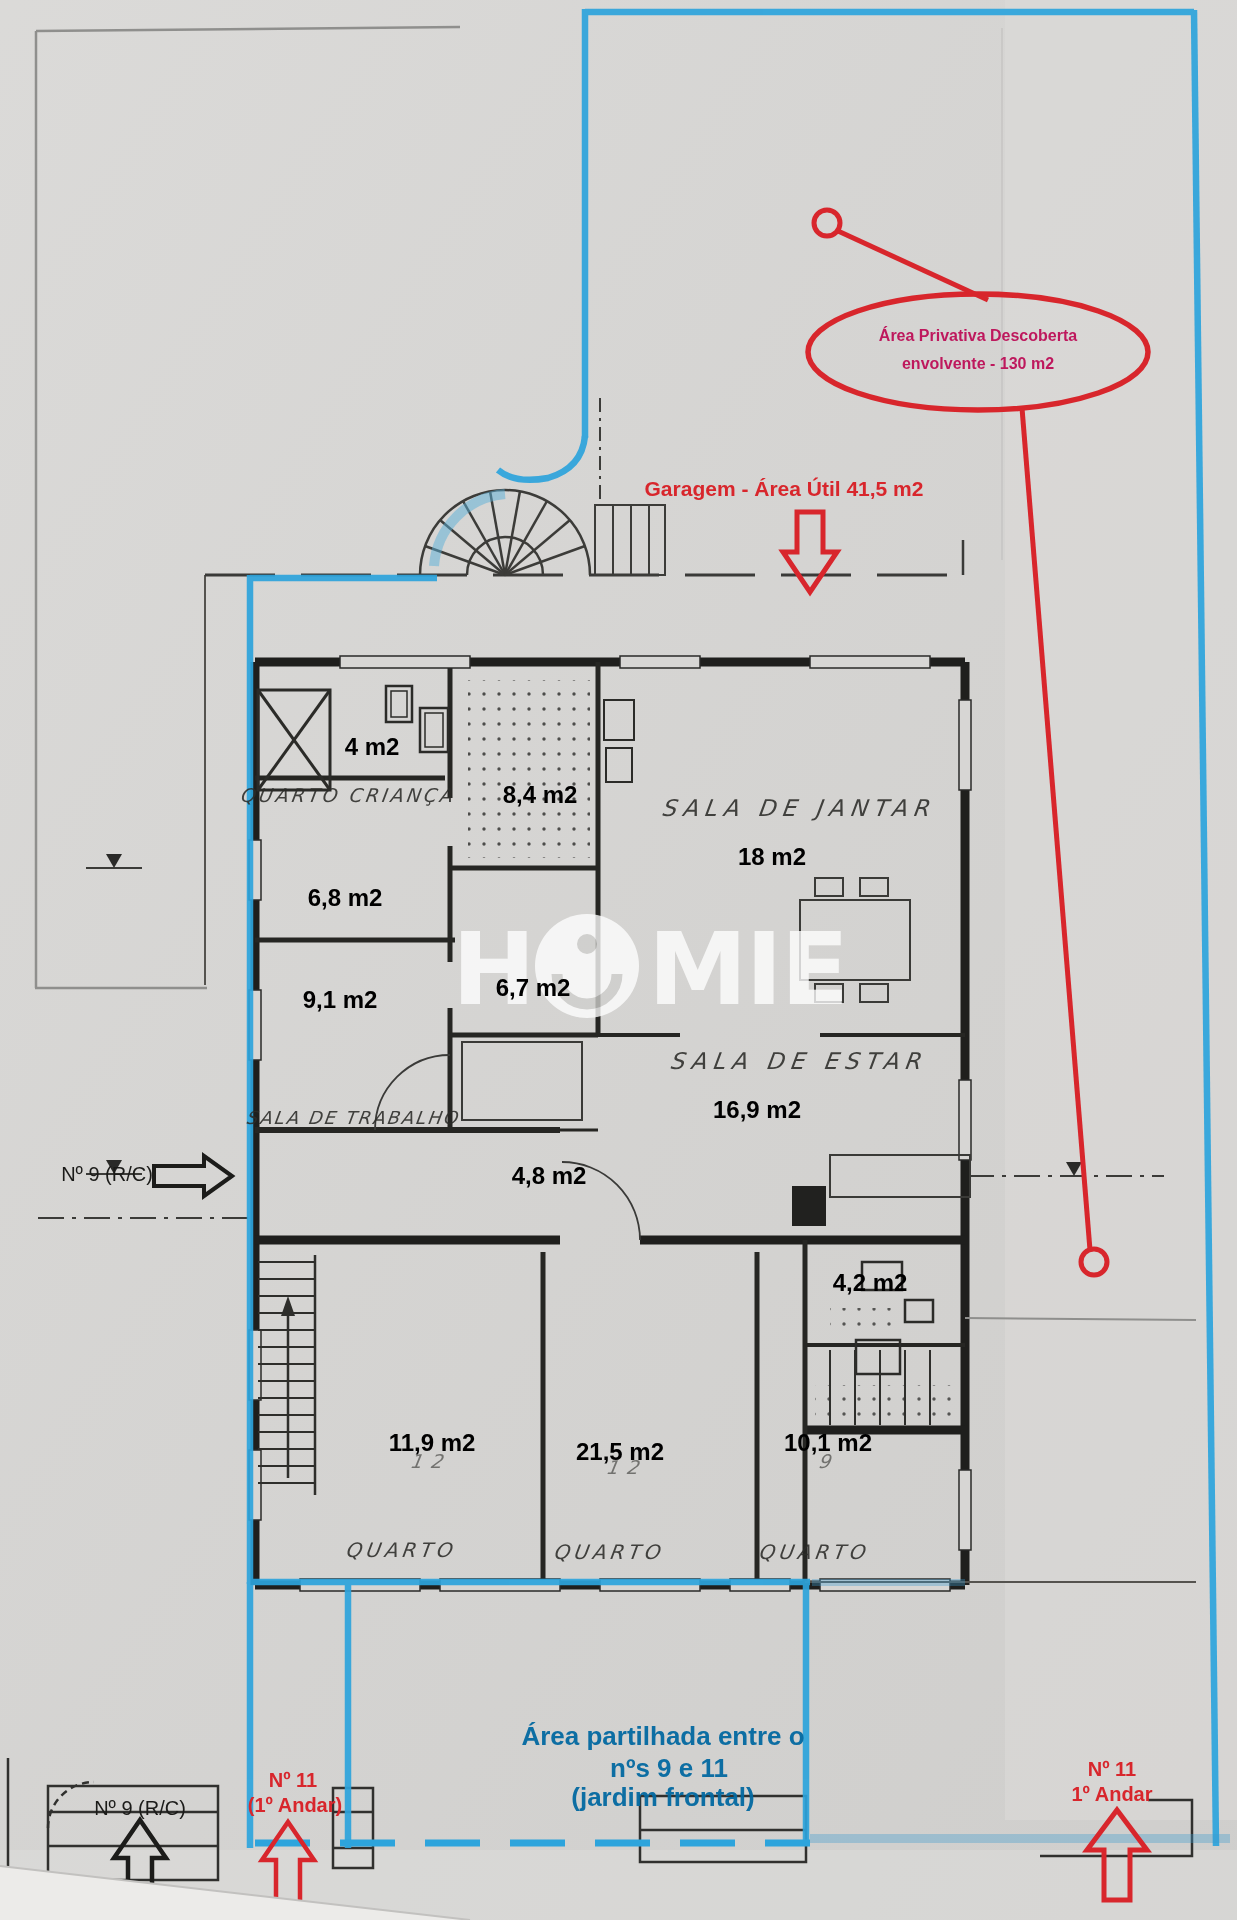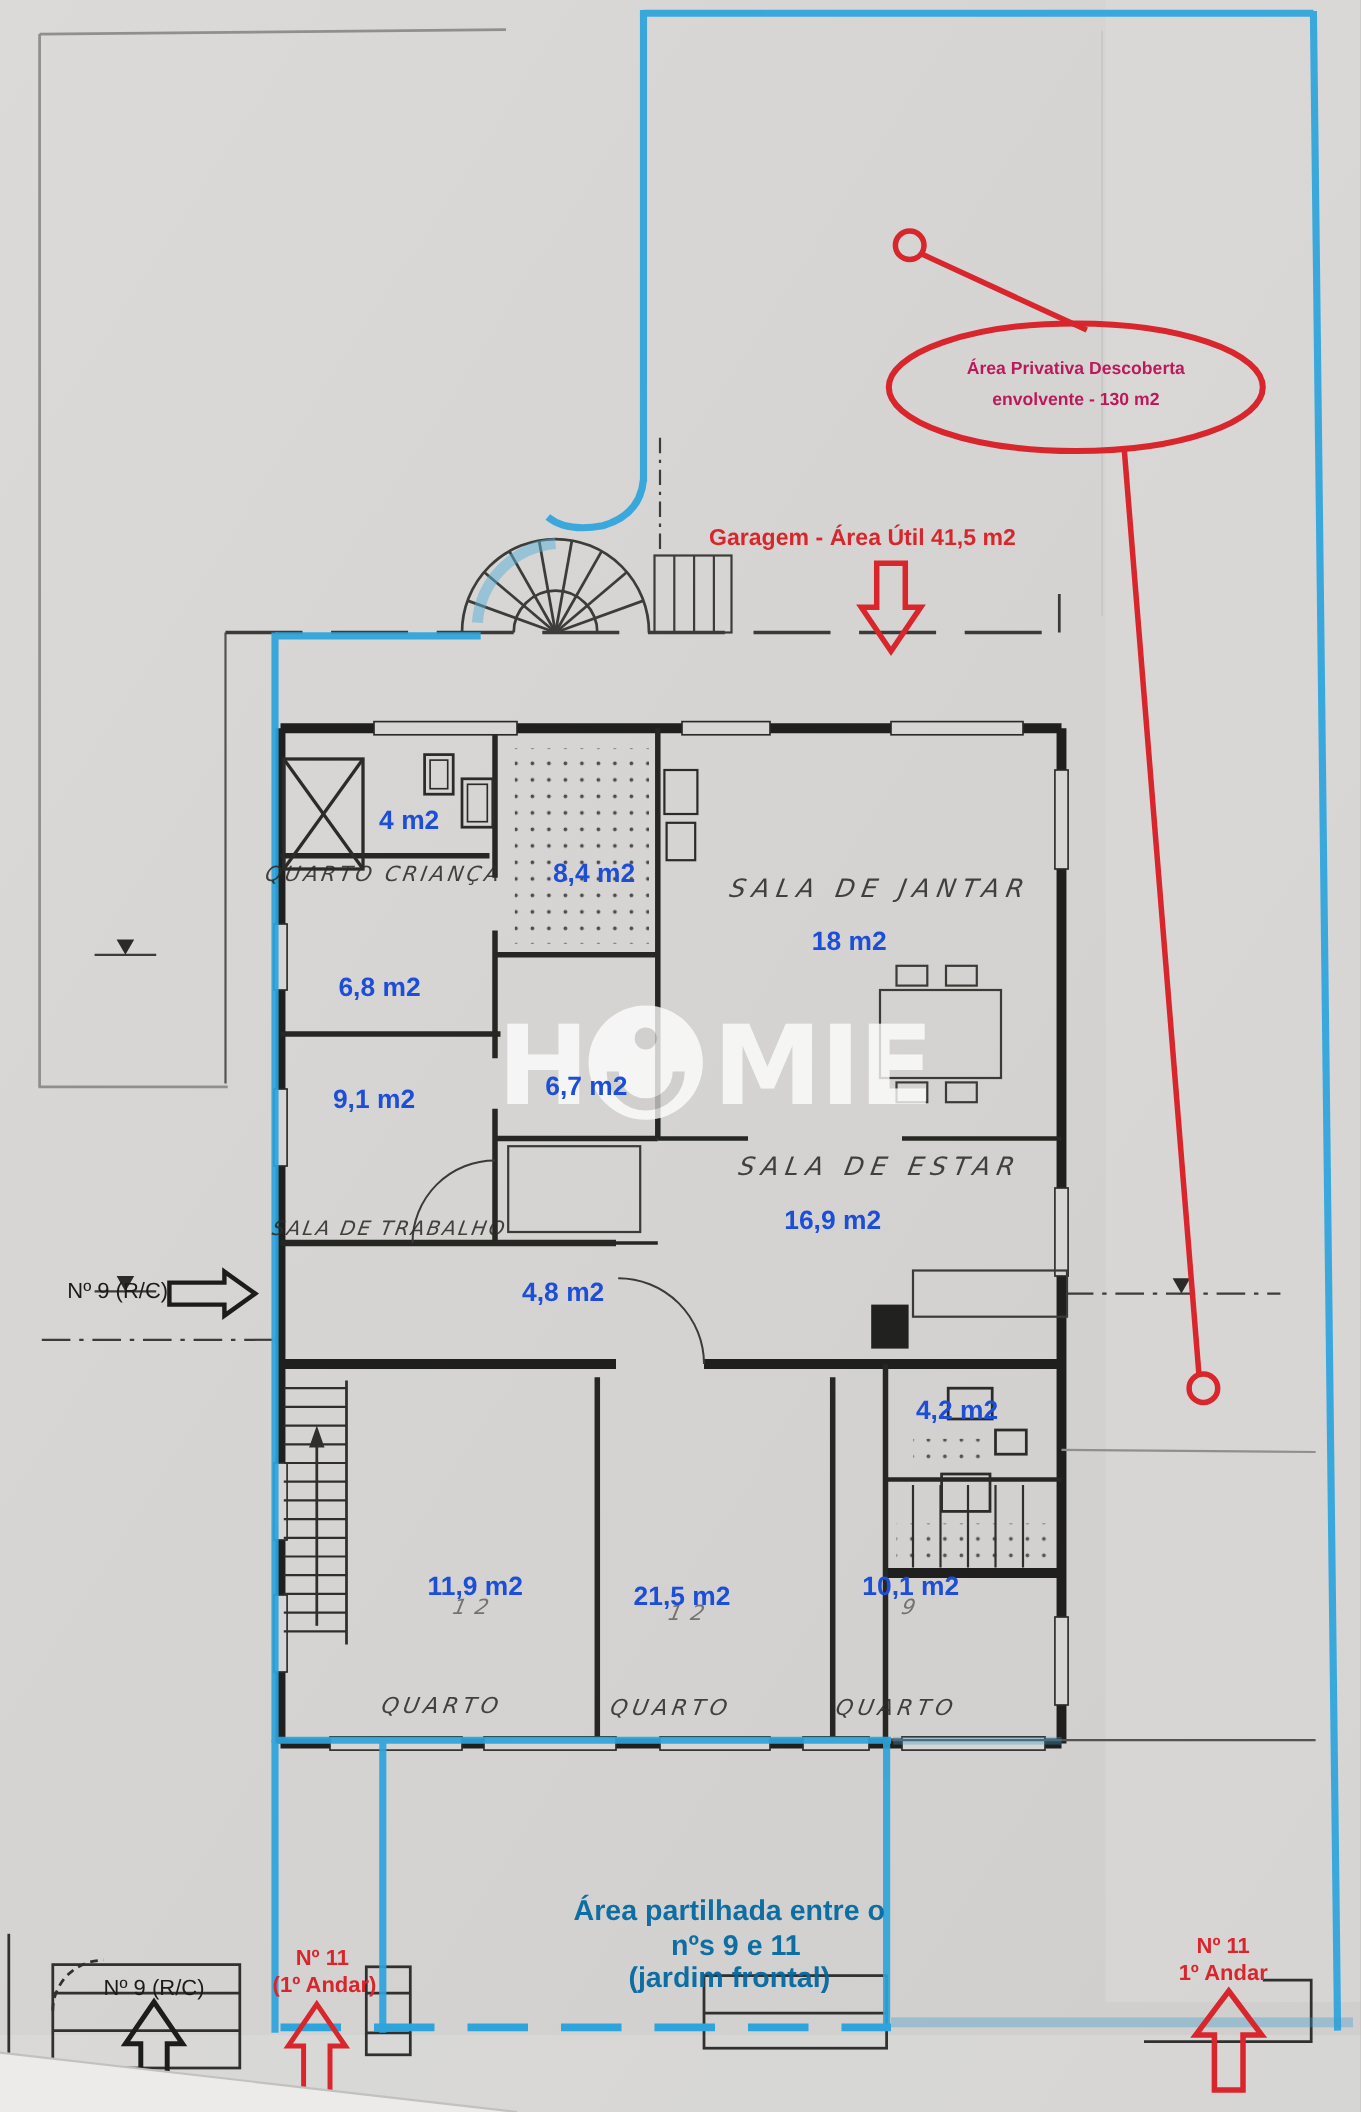--- a/index.html
+++ b/index.html
@@ -1,20 +1,20 @@
 <!DOCTYPE html>
 <html><head>
 <meta charset="utf-8">
 <style>
   html,body{margin:0;padding:0;background:#b9b8b6;}
   .page{position:relative;width:1237px;height:1920px;background:#d7d6d4;overflow:hidden;
         font-family:"Liberation Sans",sans-serif;}
   .page svg{position:absolute;left:0;top:0;}
   .lbl{position:absolute;white-space:nowrap;transform:translateX(-50%);}
-  .red-lbl{color:#1d4ed8;font-weight:bold;font-size:24px;}
+  .red-lbl{color:#000000;font-weight:bold;font-size:24px;}
   .red-md{color:#d8262c;font-weight:bold;font-size:21px;}
   .red-sm{color:#d8262c;font-weight:bold;font-size:20px;}
   .red-callout{color:#be185d;font-weight:bold;font-size:16px;}
   .blk-lbl{color:#1b1b19;font-weight:normal;font-size:20px;}
   .gray-lbl{color:#0369a1;font-weight:bold;font-size:26px;opacity:.95;}
   .hand{font-family:"DejaVu Sans",sans-serif;font-style:italic;color:#2c2c29;opacity:.88;
         transform:translateX(-50%) skewX(-10deg);}
   .hand-lg{font-size:23px;letter-spacing:6px;}
   .hand-md{font-size:19px;letter-spacing:3px;}
   .hand-sm{font-size:18px;letter-spacing:2px;}
@@ -272,21 +272,21 @@
 
 <div class="lbl red-md" style="left:784px;top:477px">Garagem - Área Útil 41,5 m2</div>
 
 <div class="lbl red-lbl" style="left:372px;top:733px">4 m2</div>
 <div class="lbl red-lbl" style="left:540px;top:781px">8,4 m2</div>
 <div class="lbl red-lbl" style="left:772px;top:843px">18 m2</div>
 <div class="lbl red-lbl" style="left:345px;top:884px">6,8 m2</div>
 <div class="lbl red-lbl" style="left:533px;top:974px">6,7 m2</div>
 <div class="lbl red-lbl" style="left:340px;top:986px">9,1 m2</div>
 <div class="lbl red-lbl" style="left:757px;top:1096px">16,9 m2</div>
-<div class="lbl red-lbl" style="left:512px;top:1162px">4,8 m2</div>
+<div class="lbl red-lbl" style="left:549px;top:1162px">4,8 m2</div>
 <div class="lbl red-lbl" style="left:870px;top:1269px">4,2 m2</div>
 <div class="lbl red-lbl" style="left:432px;top:1429px">11,9 m2</div>
 <div class="lbl red-lbl" style="left:620px;top:1438px">21,5 m2</div>
 <div class="lbl red-lbl" style="left:828px;top:1429px">10,1 m2</div>
 
 <div class="lbl hand hand-md" style="left:349px;top:784px">QUARTO CRIANÇA</div>
 <div class="lbl hand hand-lg" style="left:800px;top:795px">SALA DE JANTAR</div>
 <div class="lbl hand hand-lg" style="left:800px;top:1048px">SALA DE ESTAR</div>
 <div class="lbl hand hand-sm" style="left:354px;top:1107px">SALA DE TRABALHO</div>
 <div class="lbl hand hand-q" style="left:402px;top:1538px">QUARTO</div>

